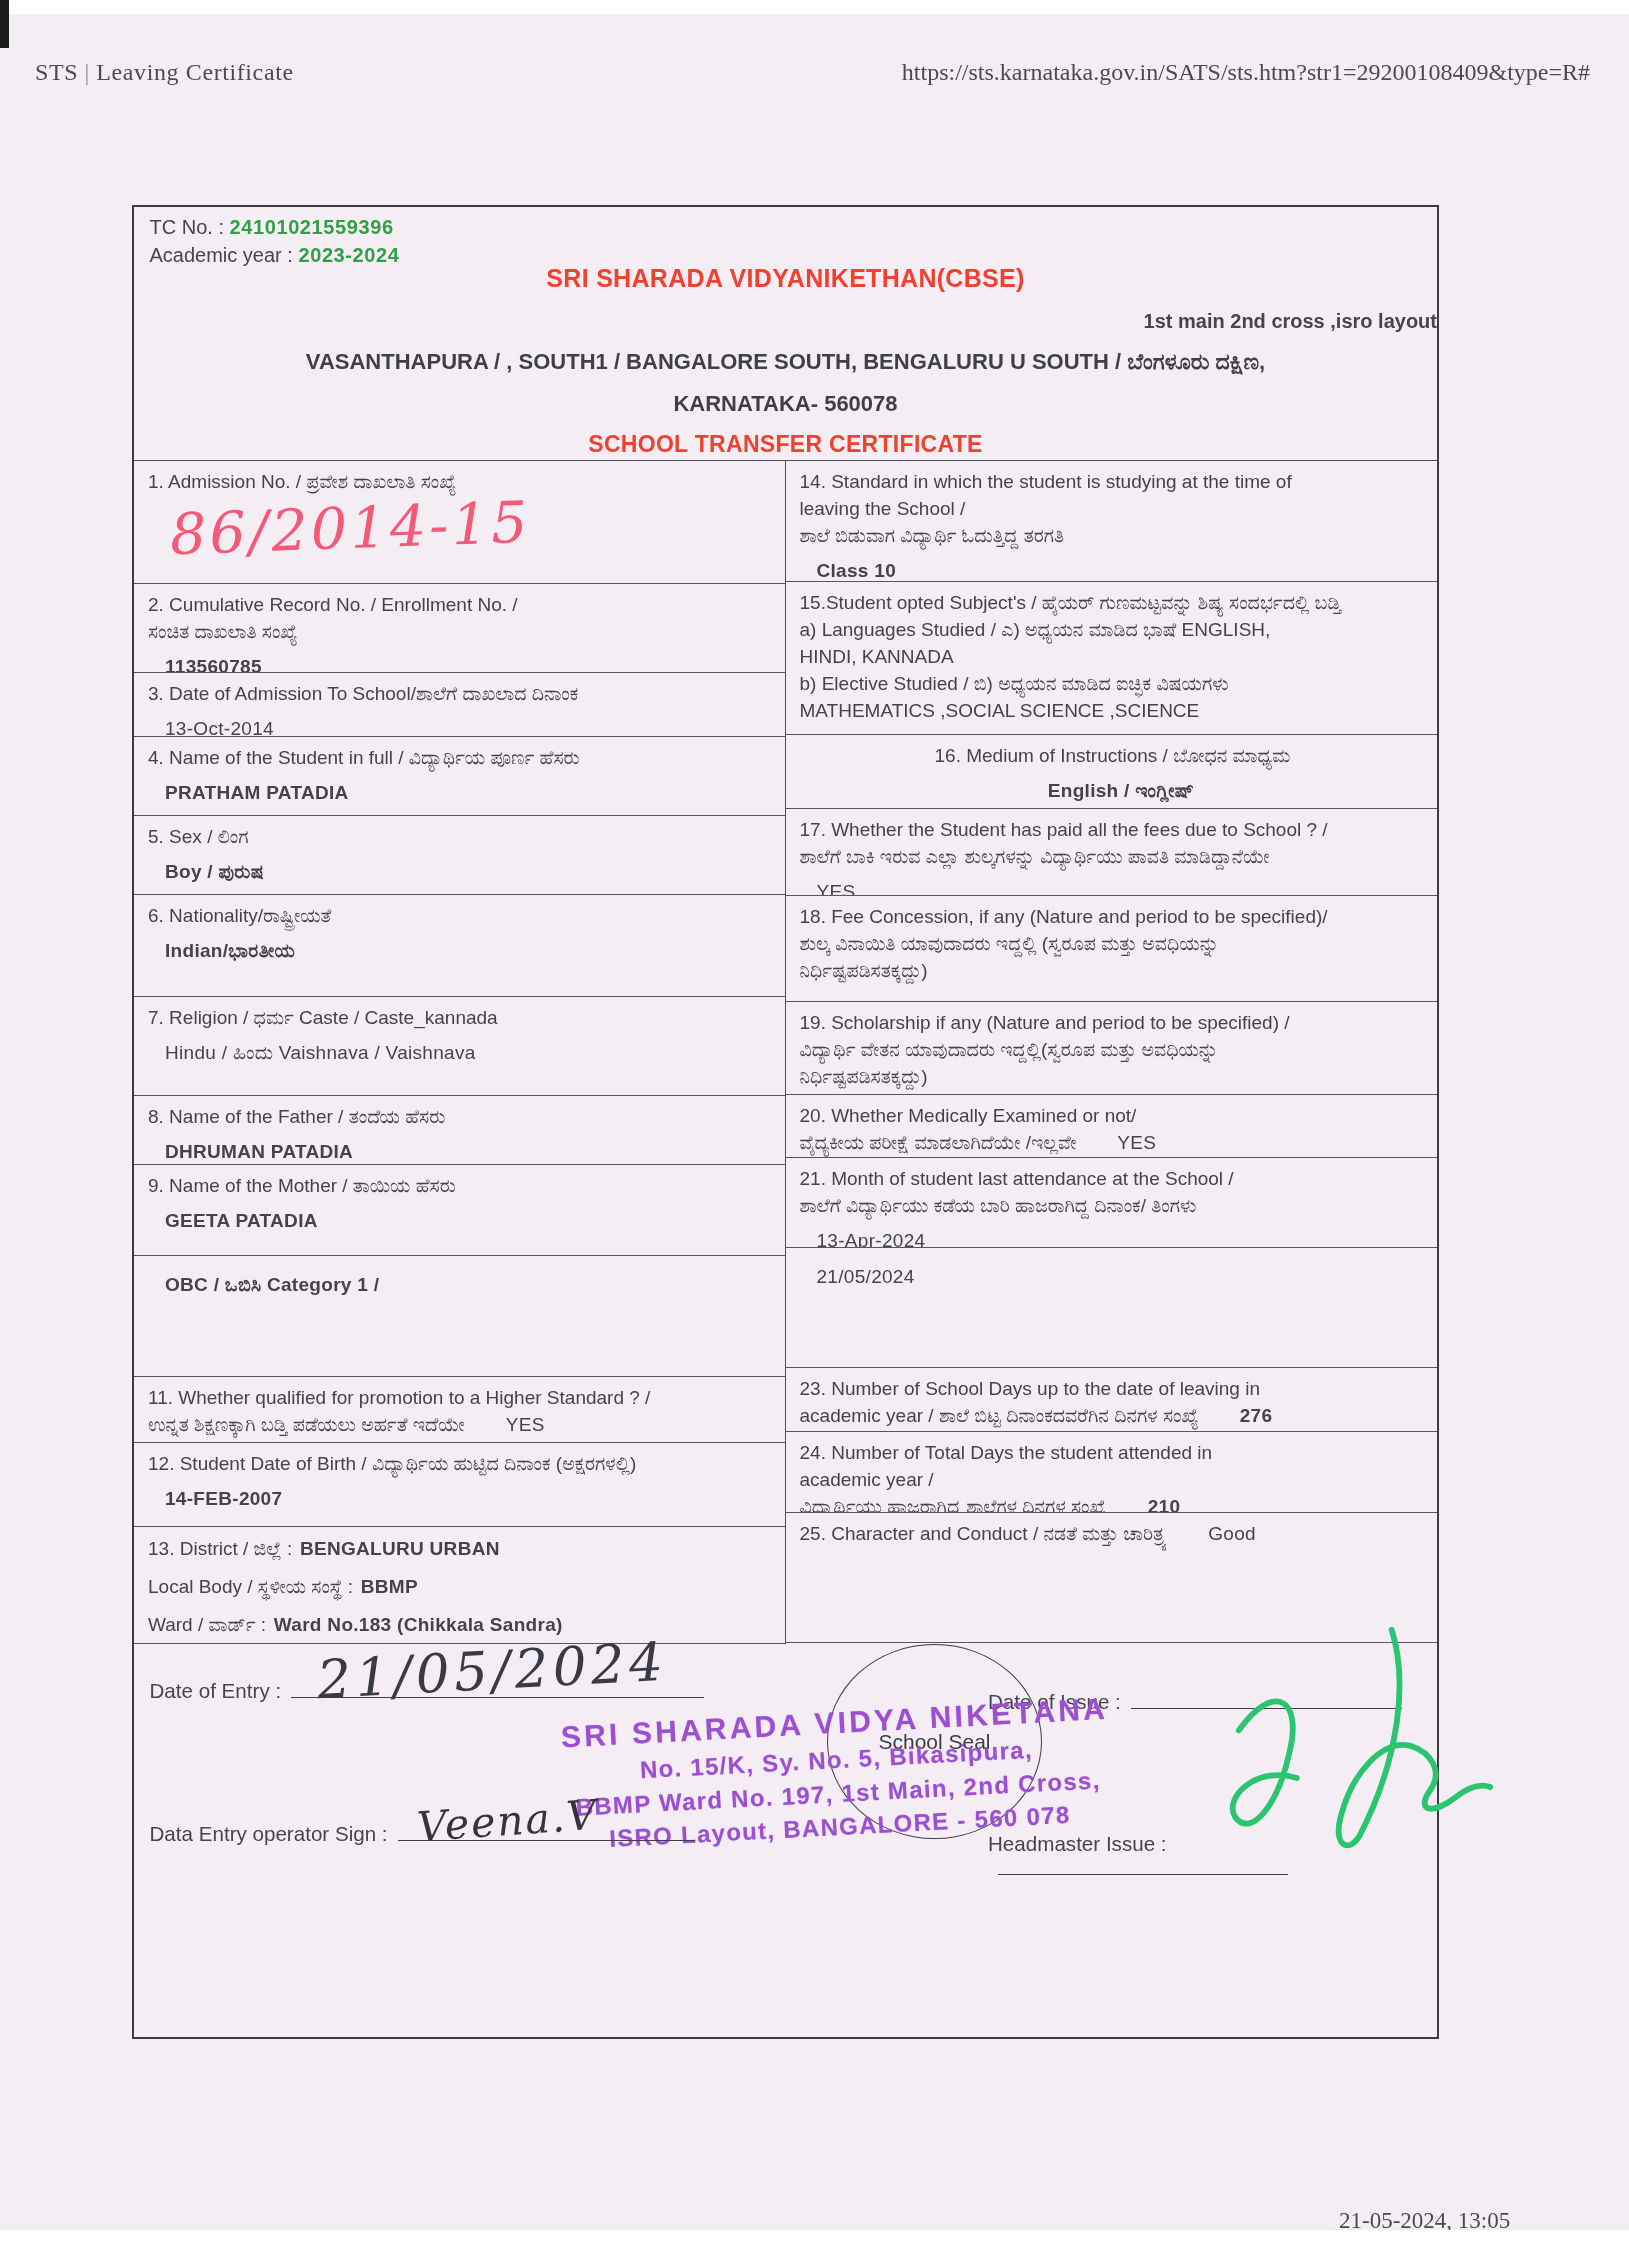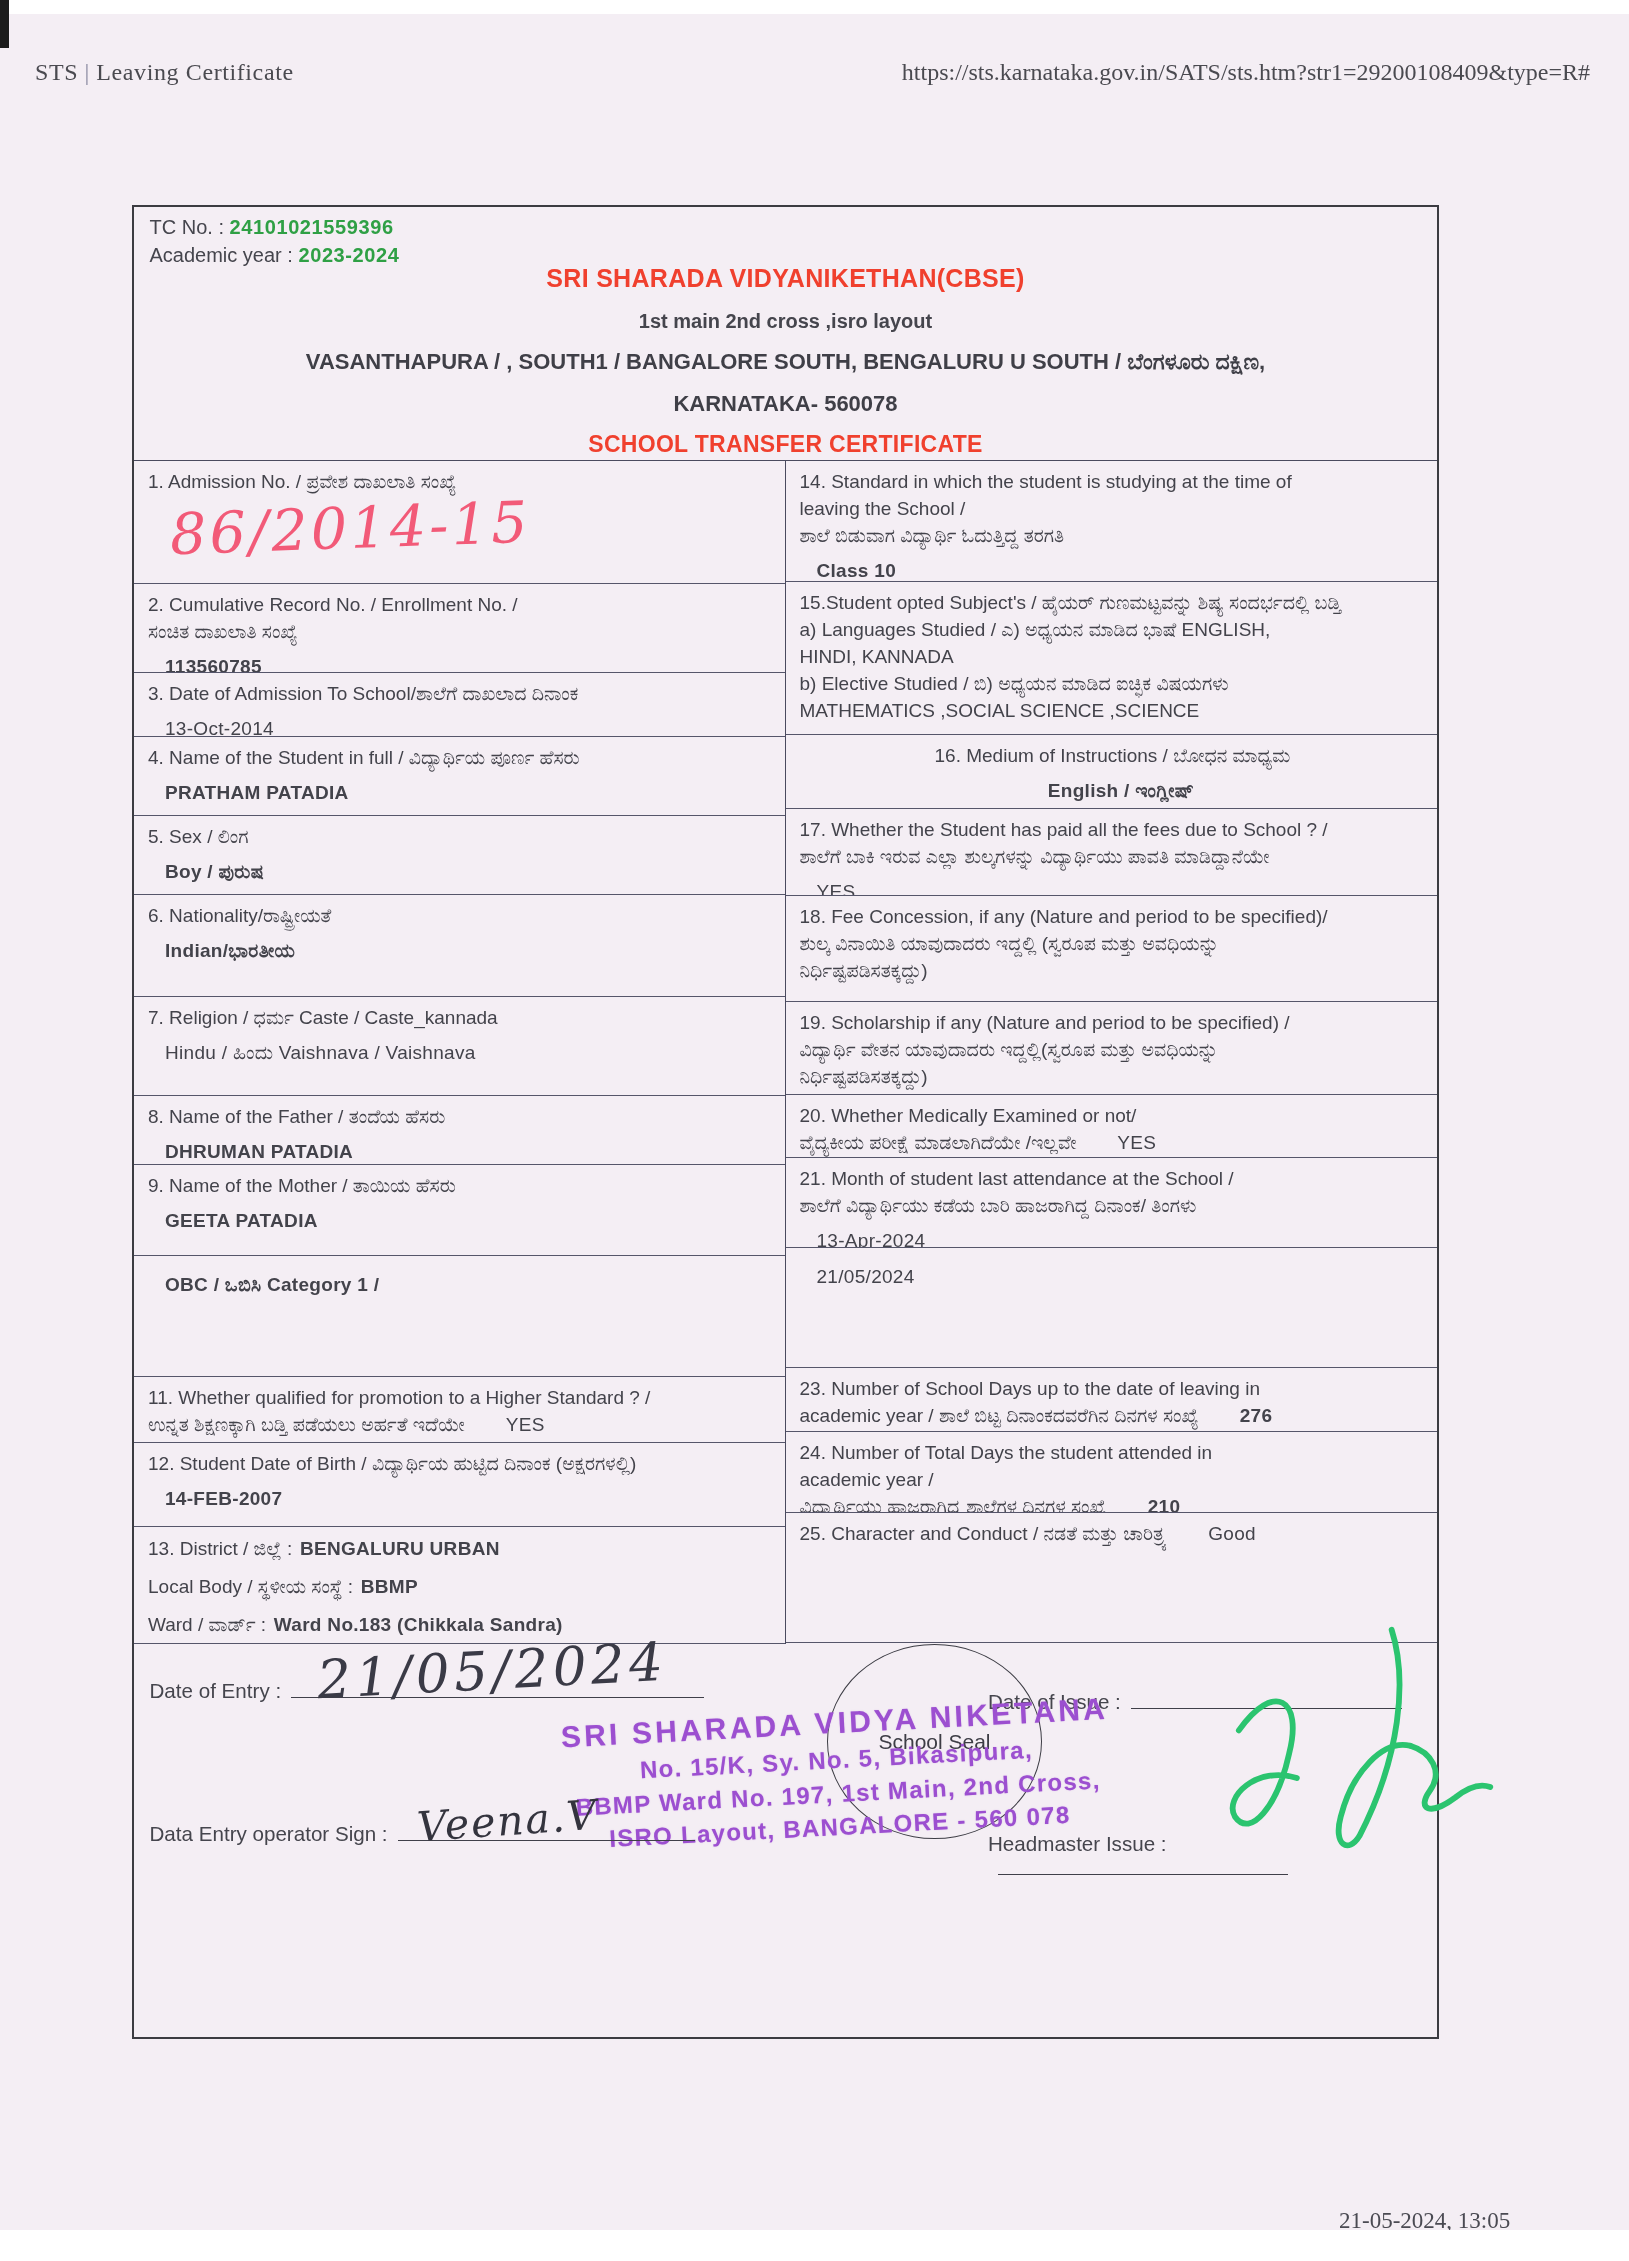--- a/index.html
+++ b/index.html
@@ -18,21 +18,21 @@
   .bheader .url{position:absolute;right:40px;top:0;margin-left:44px;}
 
   
   .cert-box{position:absolute;left:132px;top:205px;width:1303px;height:1830px;
             border:2.6px solid #3b3b41;box-sizing:content-box;}
   .tcline{position:absolute;left:15.5px;font-size:20px;color:#45454d;}
   .tcline.l1{top:9px;} .tcline.l2{top:37px;}
   .tcline b{color:var(--green,#2fa045);font-weight:bold;letter-spacing:0.6px;}
   .schoolname{position:absolute;left:0;top:57px;width:100%;text-align:center;
               color:var(--red,#f0402e);font-weight:bold;font-size:25px;letter-spacing:0.3px;}
-  .addr1{position:absolute;left:0;top:103px;width:100%;text-align:center;font-size:20px;
+  .addr1{position:absolute;left:0;top:103px;width:100%;text-align:right;font-size:20px;
          font-weight:600;color:#45454d;}
   .addr2{position:absolute;left:0;top:142px;width:100%;text-align:center;font-size:22px;
          font-weight:bold;color:#3f3f47;}
   .addr3{position:absolute;left:0;top:184px;width:100%;text-align:center;font-size:22px;
          font-weight:bold;color:#3f3f47;}
   .certtitle{position:absolute;left:0;top:224px;width:100%;text-align:center;font-size:23px;
              font-weight:bold;color:var(--red,#f0402e);letter-spacing:0.3px;}
 
   
   .ttable{position:absolute;left:0;top:253px;width:100%;display:flex;

